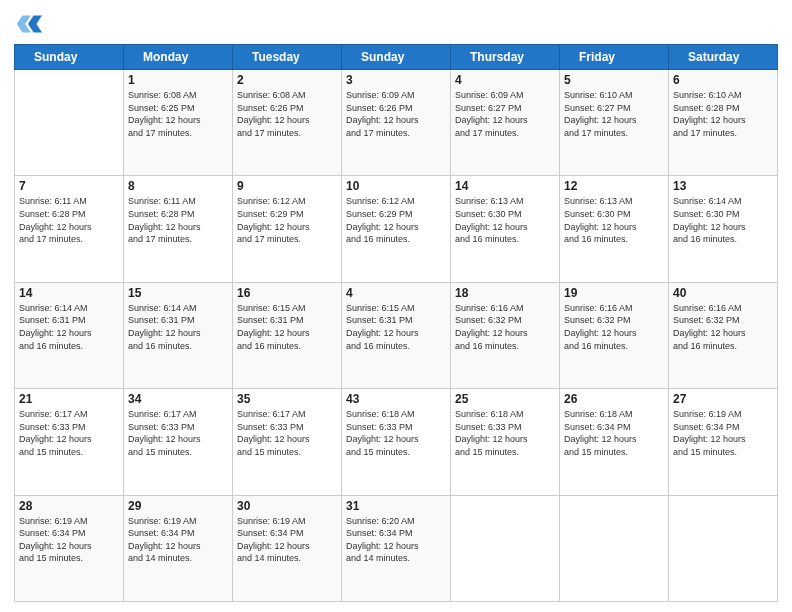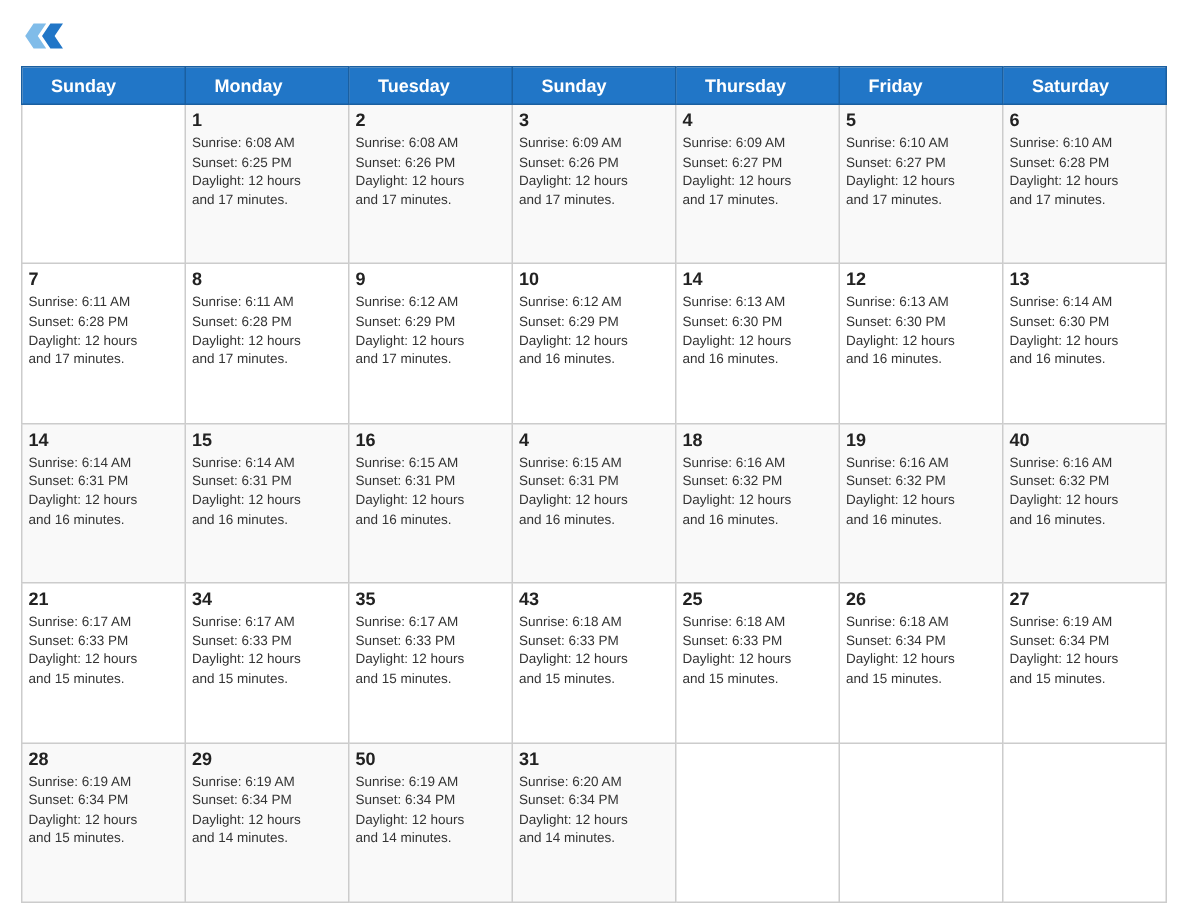--- a/index.html
+++ b/index.html
@@ -256,21 +256,21 @@
         <tr>
           <td>
             <span class="day-number">28</span>
             <div class="day-info">Sunrise: 6:19 AM<br>Sunset: 6:34 PM<br>Daylight: 12 hours<br>and 15 minutes.</div>
           </td>
           <td>
             <span class="day-number">29</span>
             <div class="day-info">Sunrise: 6:19 AM<br>Sunset: 6:34 PM<br>Daylight: 12 hours<br>and 14 minutes.</div>
           </td>
           <td>
-            <span class="day-number">50</span>
+            <span class="day-number">30</span>
             <div class="day-info">Sunrise: 6:19 AM<br>Sunset: 6:34 PM<br>Daylight: 12 hours<br>and 14 minutes.</div>
           </td>
           <td>
             <span class="day-number">31</span>
             <div class="day-info">Sunrise: 6:20 AM<br>Sunset: 6:34 PM<br>Daylight: 12 hours<br>and 14 minutes.</div>
           </td>
           <td class="empty"></td>
           <td class="empty"></td>
           <td class="empty"></td>
         </tr>

